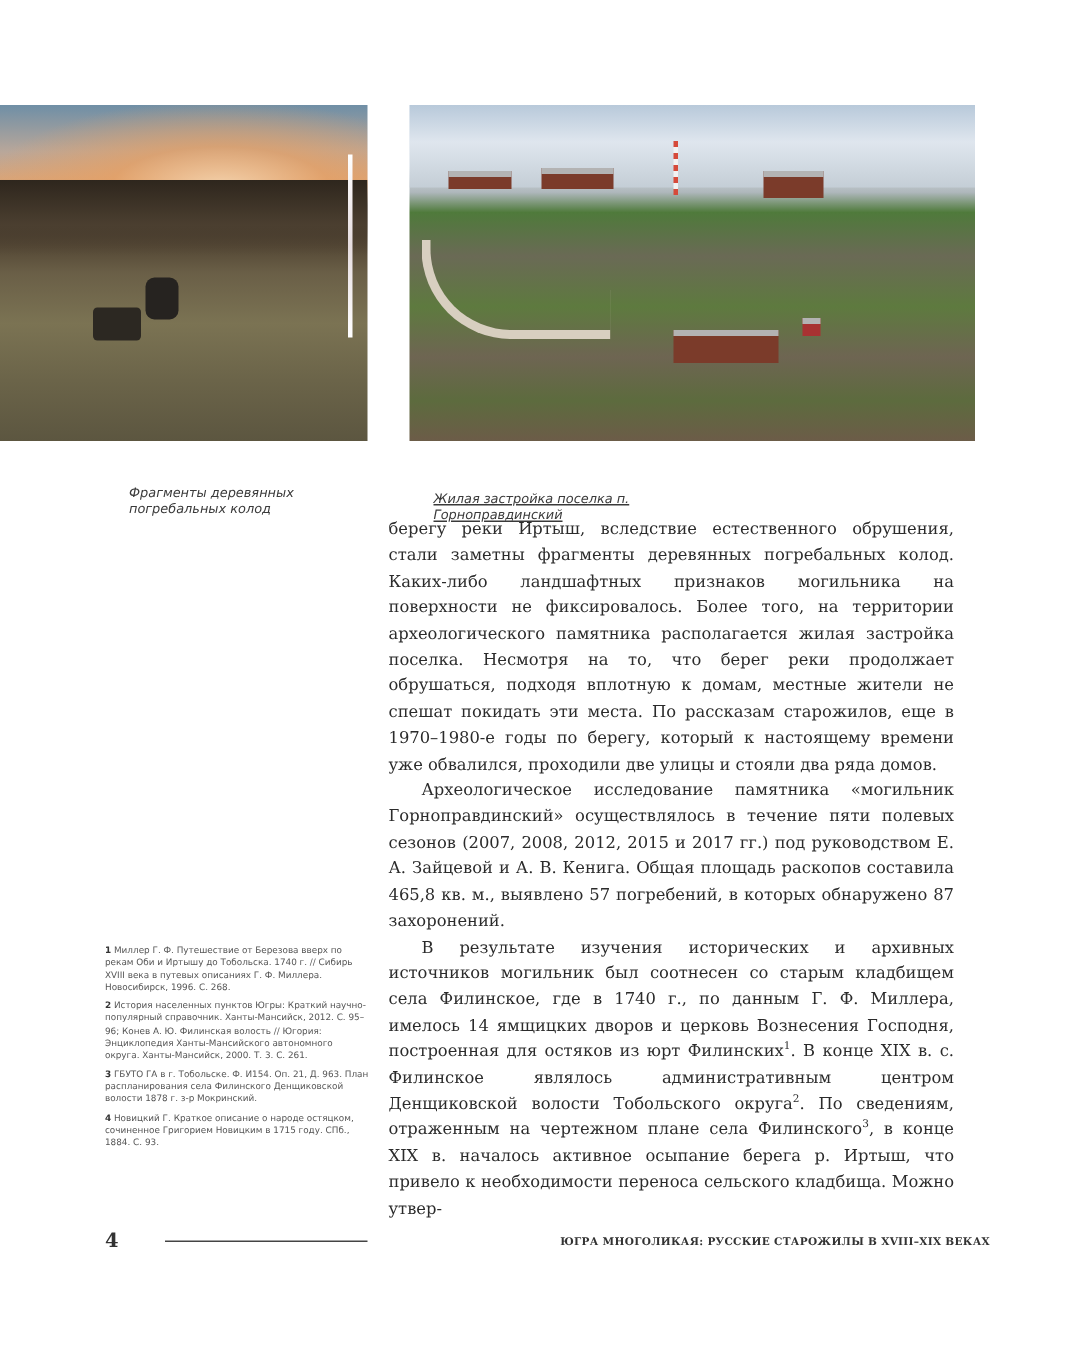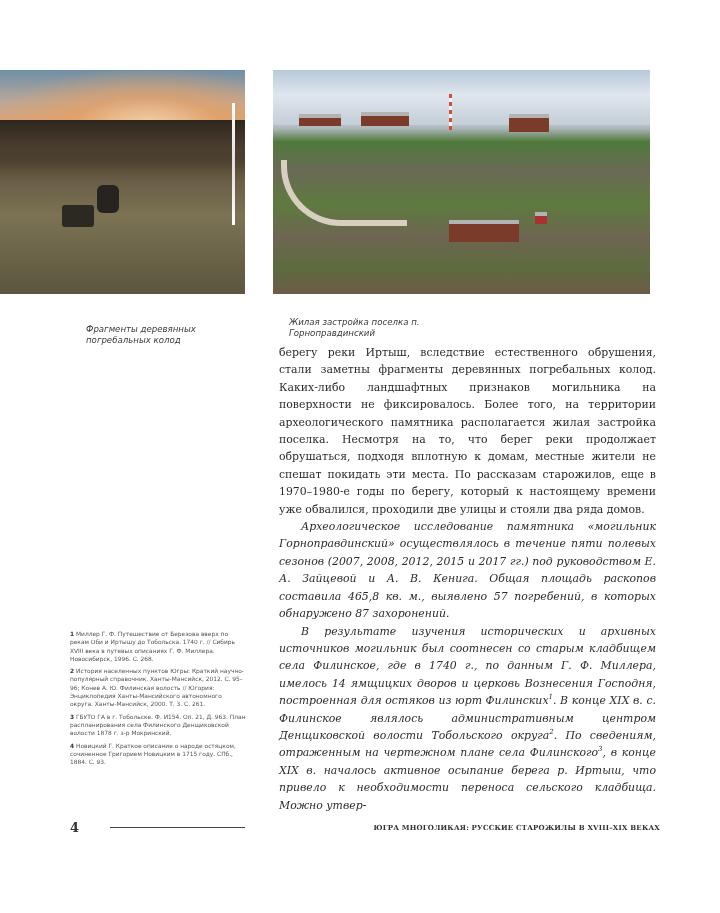--- a/index.html
+++ b/index.html
@@ -31,28 +31,28 @@
   #photo-right .sky { position: absolute; left: 0; top: 0; width: 377px; height: 55px;
     background: linear-gradient(180deg, #b8c9da 0%, #dfe6ee 45%, #c4ced6 100%); }
   #photo-right .mast { position: absolute; left: 176px; top: 24px; width: 3px; height: 36px; background: repeating-linear-gradient(180deg, #d64a3a 0 4px, #f2f2f2 4px 8px); }
   #photo-right .road { position: absolute; left: 8px; top: 90px; width: 120px; height: 60px; border-left: 6px solid #d8cfc0; border-bottom: 6px solid #d8cfc0; border-radius: 0 0 0 60px; }
   #photo-right .house { position: absolute; background: #7b3b2a; border-top: 4px solid #b3b3b3; }
   .caption {
     position: absolute; font-family: "DejaVu Sans", sans-serif; font-style: italic;
     font-size: 8.6px; line-height: 11px; color: #3a3a3a; margin: 16px;
   }
   #caption-left { left: 70px; top: 308px; width: 170px; }
-  #caption-right { left: 273px; top: 301px; width: 200px; }
+  #caption-right { left: 273px; top: 312px; width: 200px; text-decoration: underline; }
   .body-text {
-    position: absolute; left: 279px; top: 344px; width: 377px;
+    position: absolute; left: 259px; top: 344px; width: 377px;
     font-family: "DejaVu Serif", serif; font-size: 10.9px; line-height: 17.4px; color: #2b2b2b;
     text-align: justify; hyphens: manual;
   }
   .body-text p { margin: 0; }
-  .body-text p.indent { text-indent: 22px; font-style: italic; }
+  .body-text p.indent { text-indent: 22px; }
   sup { font-size: 7px; line-height: 0; vertical-align: super; }
   .footnotes {
     position: absolute; left: 70px; top: 630px; width: 176px;
     font-family: "DejaVu Sans", sans-serif; font-size: 5.9px; line-height: 8.3px; color: #555;
   }
   .footnote { margin: 0 0 4px 0; }
   .footnote .num { font-weight: bold; color: #333; }
   .footer-num {
     position: absolute; left: 70px; top: 820px; font-family: "DejaVu Serif", serif;
     font-size: 13px; font-weight: bold; color: #333;

